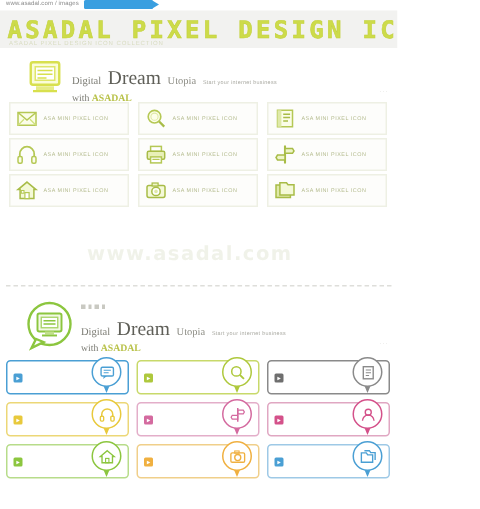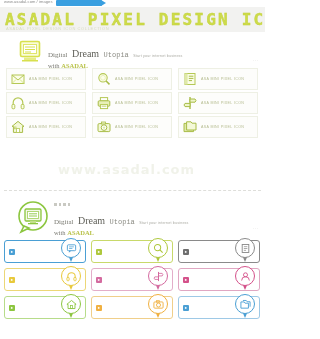--- a/index.html
+++ b/index.html
@@ -49,22 +49,22 @@
 
   
   .sec1 { position:absolute; left:0; top:34px; width:265px; height:150px; }
 
   .hdr { position:absolute; left:0; top:0; width:265px; height:34px; }
   .hdr-icon-yellow {
     position:absolute; left:18px; top:5px; width:24px; height:24px;
   }
   .hdr-txt { position:absolute; left:48px; top:9px; white-space:nowrap; }
   .t-digital { font-family:"Liberation Serif", serif; font-size:7px; color:#7a7a72; }
-  .t-dream   { font-family:"Liberation Serif", serif; font-size:10px; color:#5f5f58; }
-  .t-utopia  { font-family:Liberation Mono, monospace; font-size:7px; color:#8c8c84; }
+  .t-dream   { font-family:"Liberation Serif", serif; font-size:13px; color:#5f5f58; }
+  .t-utopia  { font-family:Liberation Serif, serif; font-size:7px; color:#8c8c84; }
   .t-small   { font-size:3.6px; color:#a8a8a0; letter-spacing:.2px; }
   .t-line2   { margin-top:1px; font-family:"Liberation Serif", serif; font-size:6.5px; color:#7a7a72; }
   .t-asadal  { color:#b9c24a; font-weight:bold; }
   .hdr-right {
     position:absolute; right:6px; top:24px;
     font-size:3.5px; color:#c9c9c2; letter-spacing:1px;
   }
 
   
   .grid { position:absolute; left:6px; top:34px; width:253px; }

